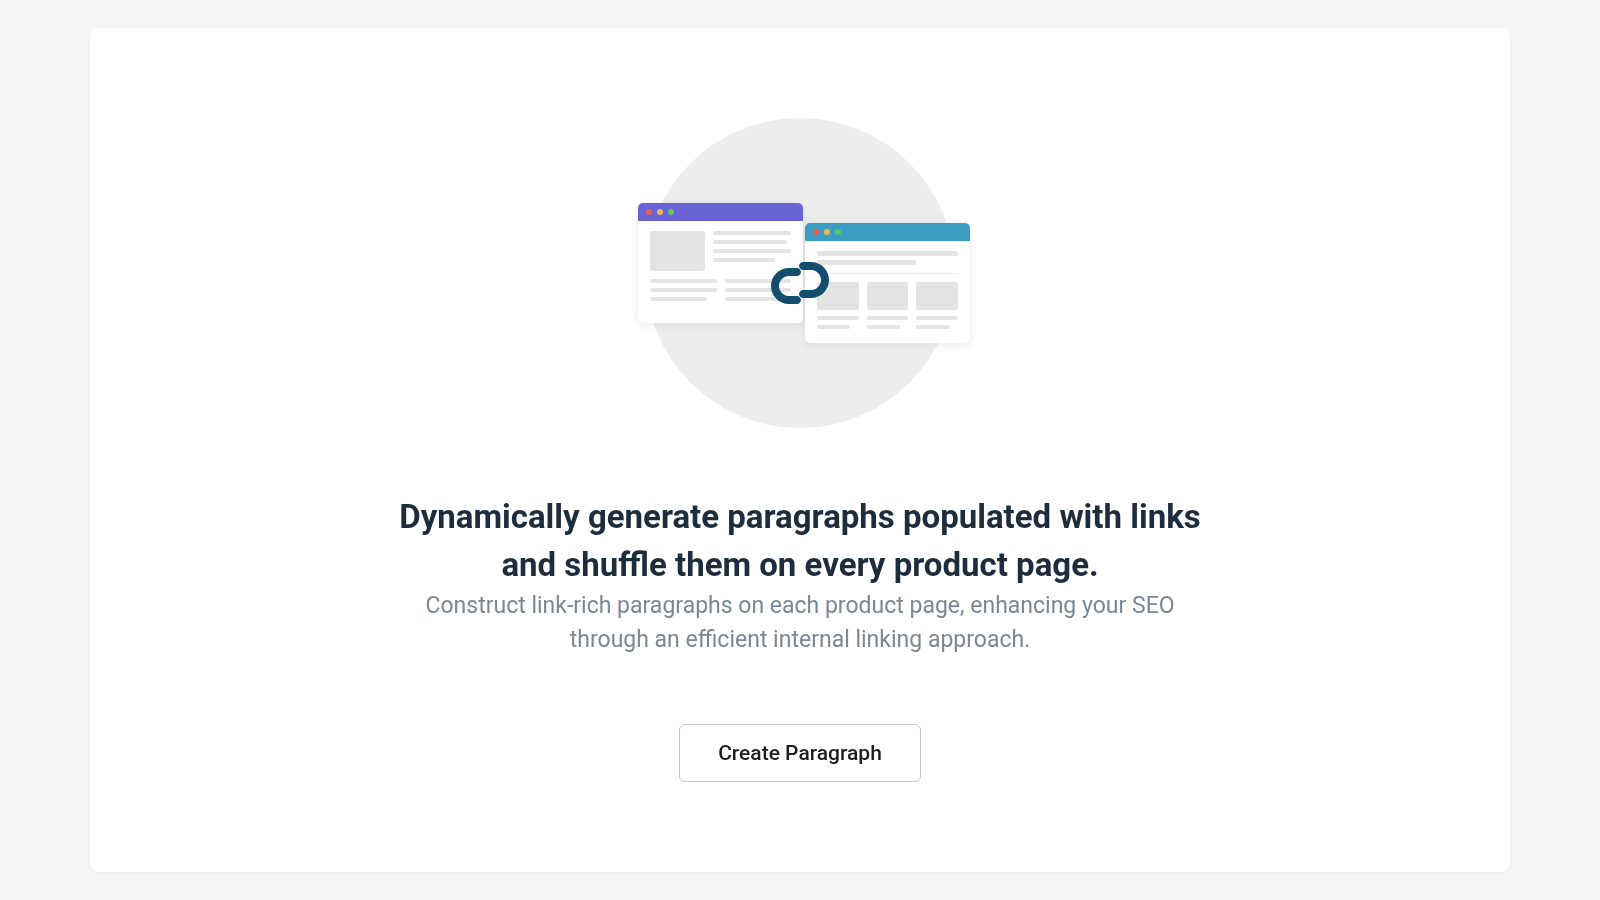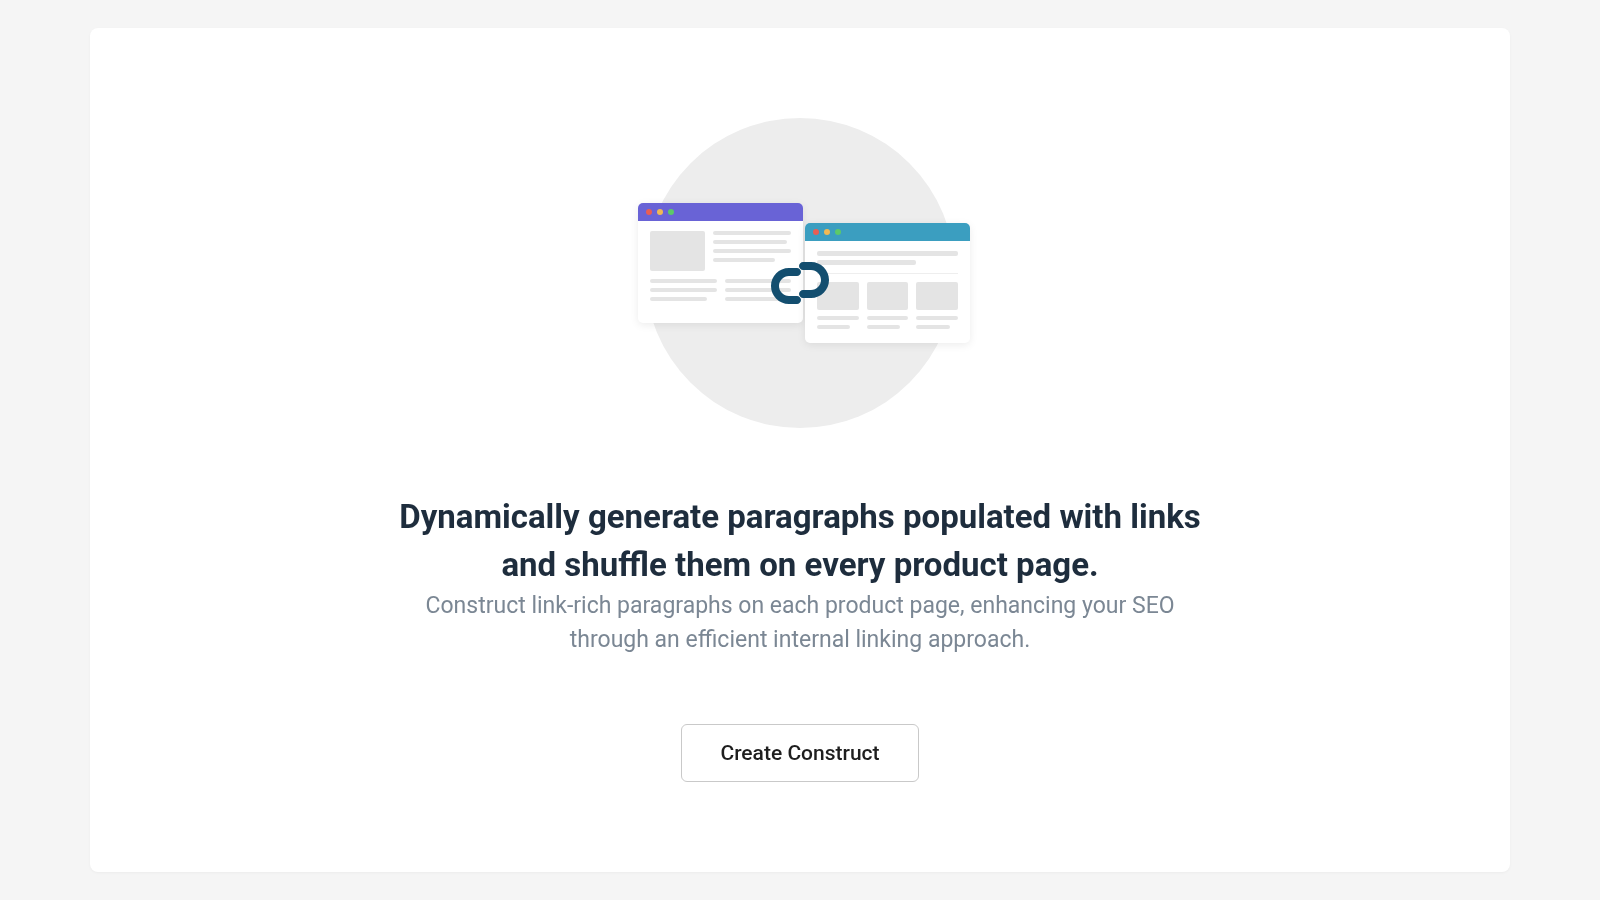--- a/index.html
+++ b/index.html
@@ -242,14 +242,14 @@
     <div class="link-icon">
       <svg width="82" height="60" viewBox="0 0 82 60" fill="none">
         <path d="M 30 15 C 20 15 12 23 12 33 C 12 43 20 51 30 51 L 38 51 C 40 51 42 49 42 47 C 42 45 40 43 38 43 L 30 43 C 24.5 43 20 38.5 20 33 C 20 27.5 24.5 23 30 23 L 38 23 C 40 23 42 21 42 19 C 42 17 40 15 38 15 Z" fill="#134e6f"></path>
         <path d="M 52 9 C 62 9 70 17 70 27 C 70 37 62 45 52 45 L 44 45 C 42 45 40 43 40 41 C 40 39 42 37 44 37 L 52 37 C 57.5 37 62 32.5 62 27 C 62 21.5 57.5 17 52 17 L 44 17 C 42 17 40 15 40 13 C 40 11 42 9 44 9 Z" fill="#134e6f"></path>
       </svg>
     </div>
   </div>
 
   <h1 class="headline">Dynamically generate paragraphs populated with links and shuffle them on every product page.</h1>
   <p class="subtitle">Construct link-rich paragraphs on each product page, enhancing your SEO through an efficient internal linking approach.</p>
-  <button class="cta-button">Create Construct</button>
+  <button class="cta-button">Create Paragraph</button>
 </div>
 
 </body></html>

